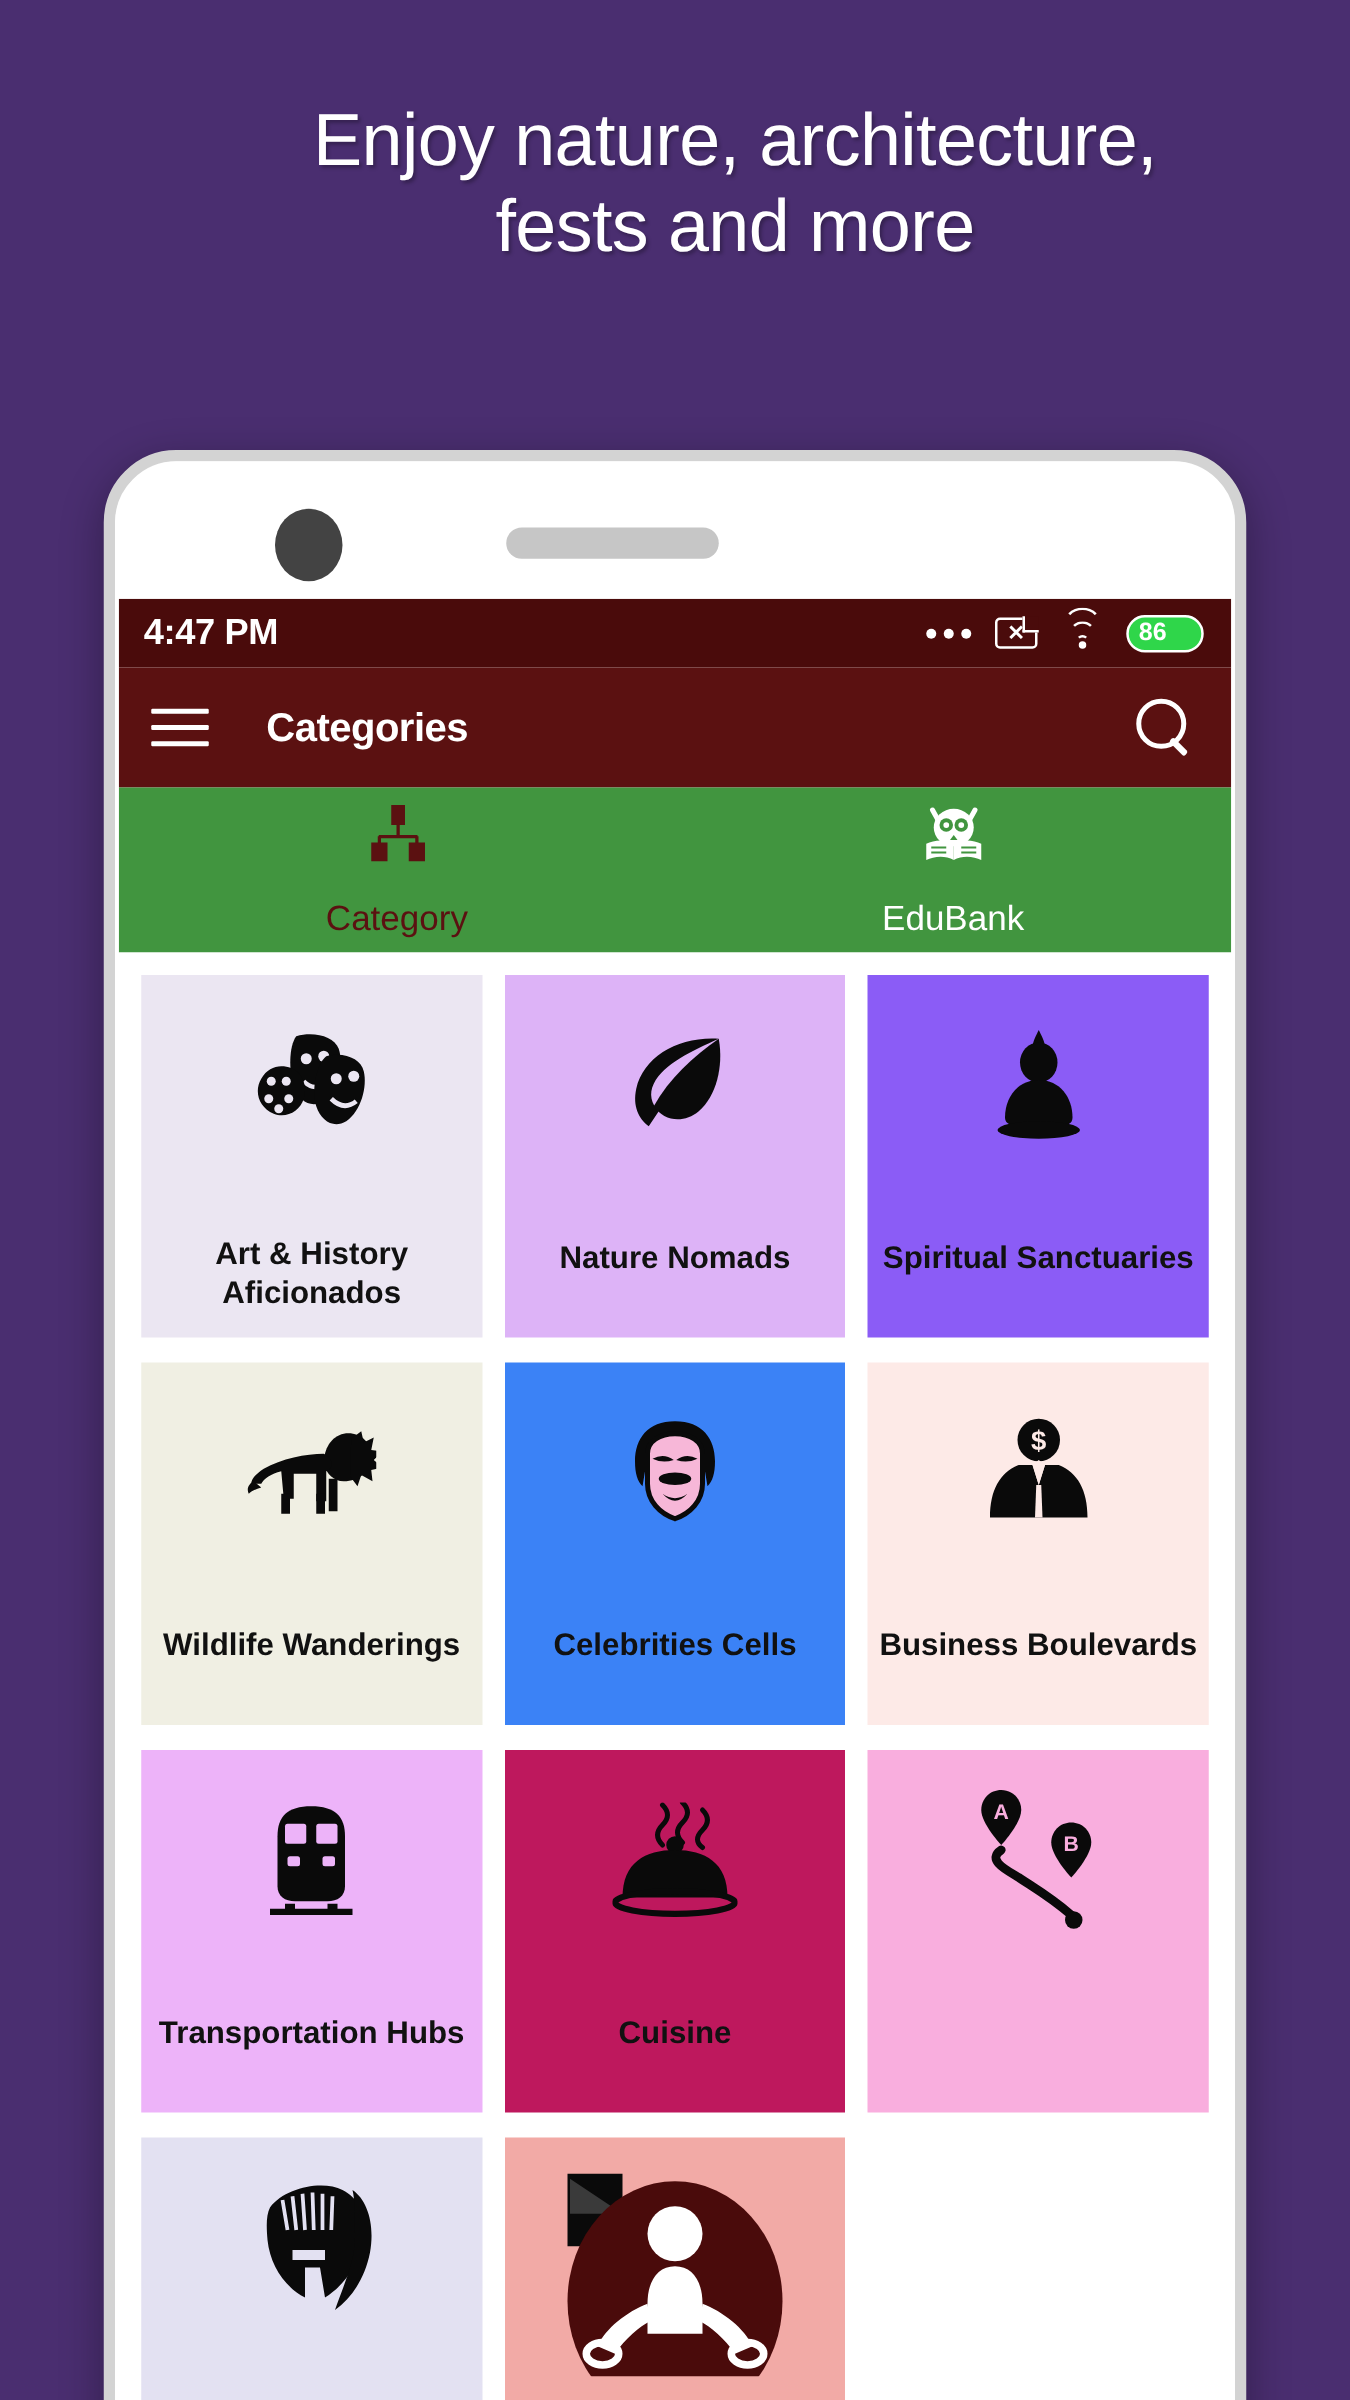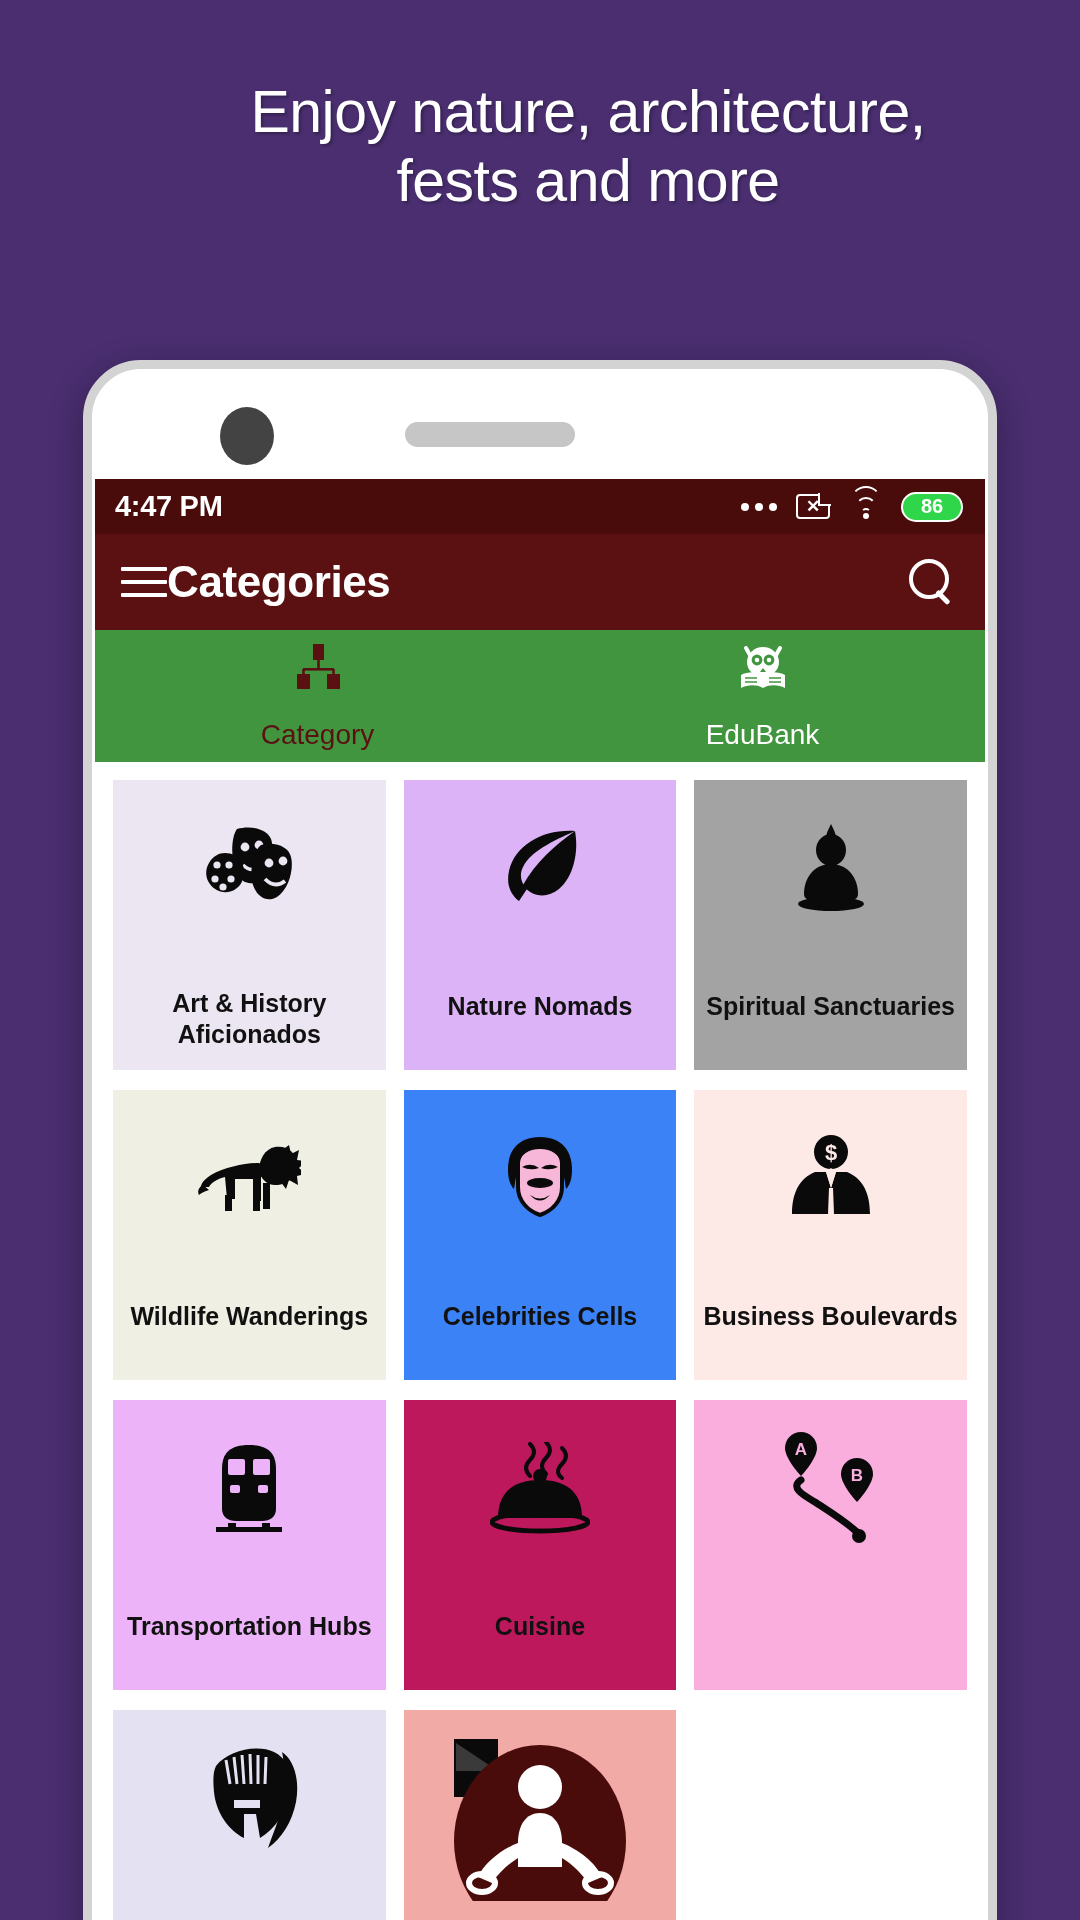--- a/index.html
+++ b/index.html
@@ -83,38 +83,38 @@
     border:2.6px solid #fff; border-bottom-color:transparent;
     border-left-color:transparent; border-right-color:transparent;
     border-radius:50%;
   }
   .wifi i.a{ width:32px; height:32px; bottom:2px; }
   .wifi i.b{ width:21px; height:21px; bottom:2px; }
   .wifi i.c{ width:10px; height:10px; bottom:2px; }
   .wifi .dot{ position:absolute; left:50%; bottom:1px; transform:translateX(-50%);
     width:6px;height:6px;border-radius:50%;background:#fff;border:none;}
   .battery{
-    display:flex; align-items:center; justify-content:center;
+    display:flex; align-items:center; 
     min-width:62px; height:30px; border-radius:15px;
     border:2.6px solid #fff; background:#2fd64a;
     color:#ffffff; font-size:20px; font-weight:700;
     padding:0 8px;
   }
 
   
   .appbar{
     height:96px; background:#5b1111;
     display:flex; align-items:center;
     padding:0 30px 0 26px;
   }
   .hamburger{ width:46px; display:flex; flex-direction:column; gap:9px; cursor:pointer; }
   .hamburger span{ display:block; height:4px; background:#fff; border-radius:1px; }
   .appbar-title{
-    color:#ffffff; font-size:44px; font-weight:700;
-    letter-spacing:-0.4px;
+    color:#ffffff; font-size:32px; font-weight:700;
+    margin-left:46px; letter-spacing:-0.4px;
   }
   .search-icon{ margin-left:auto; width:48px; height:48px; position:relative; cursor:pointer; }
   .search-icon::before{
     content:""; position:absolute; left:2px; top:1px;
     width:32px; height:32px; border:4px solid #fff; border-radius:50%;
   }
   .search-icon::after{
     content:""; position:absolute; left:30px; top:31px;
     width:17px; height:4.5px; background:#fff; border-radius:2px;
     transform:rotate(45deg); transform-origin:left center;
@@ -276,21 +276,21 @@
       <div class="card" style="background:#ddb3f7">
         <div class="card-icon">
           <svg width="86" height="82" viewBox="0 0 86 82">
             <path d="M78 4 C46 2 18 18 12 44 C9 58 14 68 22 74 L30 62 C24 56 22 48 26 40 C34 24 56 14 78 4 Z" fill="#0a0a0a"></path>
             <path d="M78 4 C58 18 38 36 26 58 C34 70 50 72 62 62 C76 50 82 26 78 4 Z" fill="#0a0a0a"></path>
           </svg>
         </div>
         <div class="card-label">Nature Nomads</div>
       </div>
 
-      <div class="card" style="background:#a3a3a3">
+      <div class="card" style="background:#8b5cf6">
         <div class="card-icon">
           <svg width="78" height="88" viewBox="0 0 78 88">
             <path d="M39 0 C42 6 44 10 44 14 L34 14 C34 10 36 6 39 0 Z" fill="#0a0a0a"></path>
             <ellipse cx="39" cy="26" rx="15" ry="16" fill="#0a0a0a"></ellipse>
             <path d="M39 40 C22 40 12 54 12 70 C12 76 18 78 39 78 C60 78 66 76 66 70 C66 54 56 40 39 40 Z" fill="#0a0a0a"></path>
             <ellipse cx="39" cy="80" rx="33" ry="7" fill="#0a0a0a"></ellipse>
           </svg>
         </div>
         <div class="card-label">Spiritual Sanctuaries</div>
       </div>

